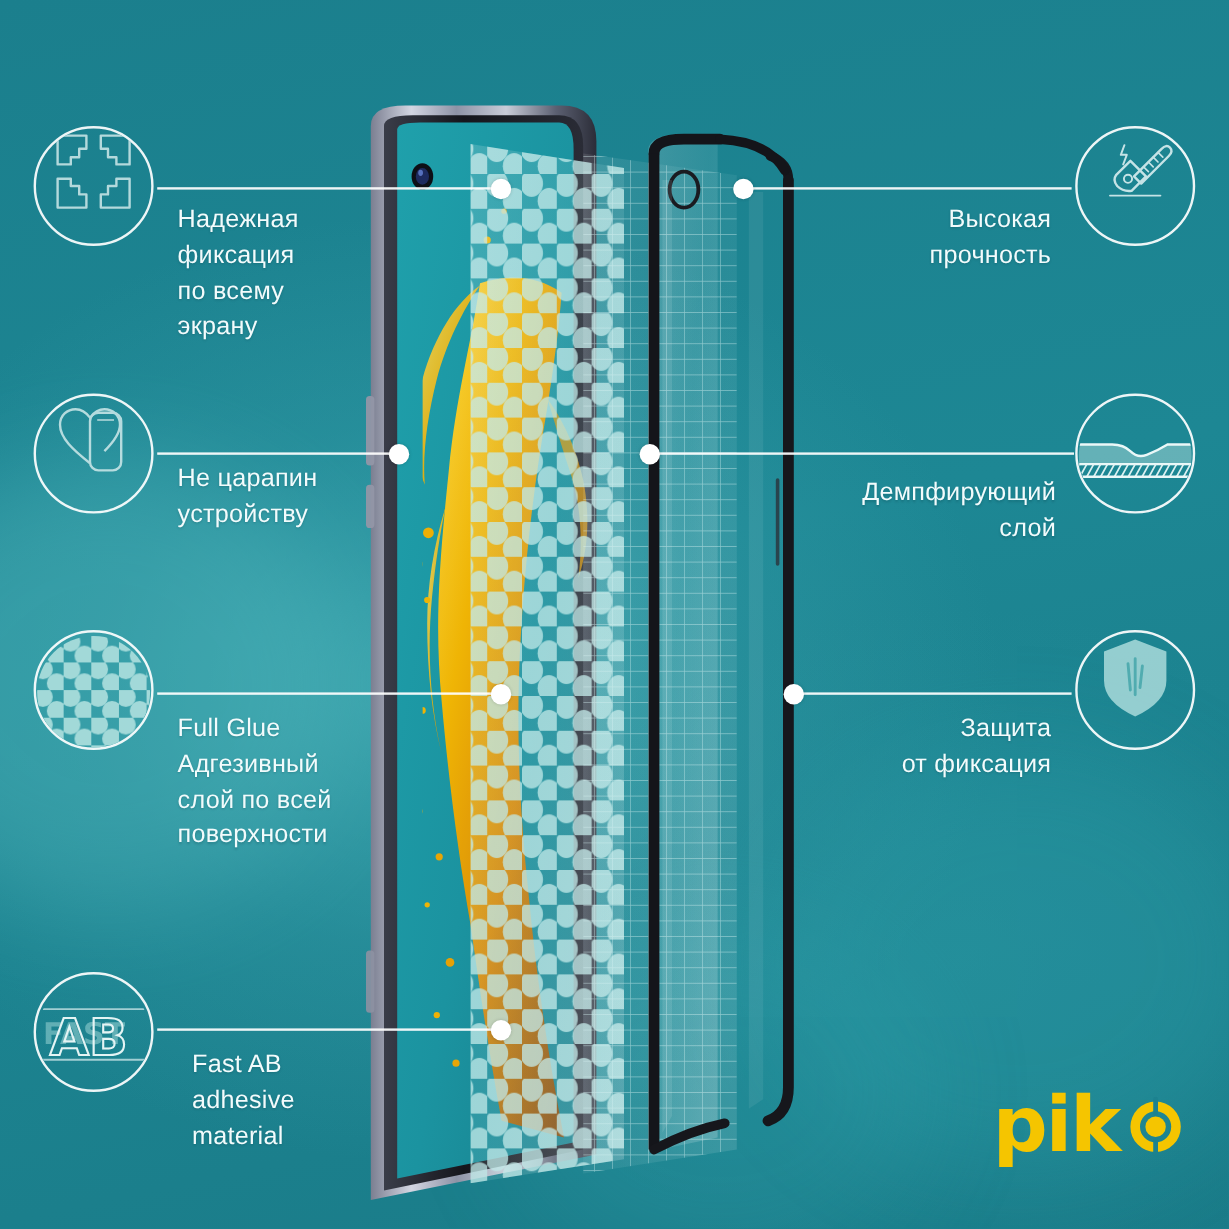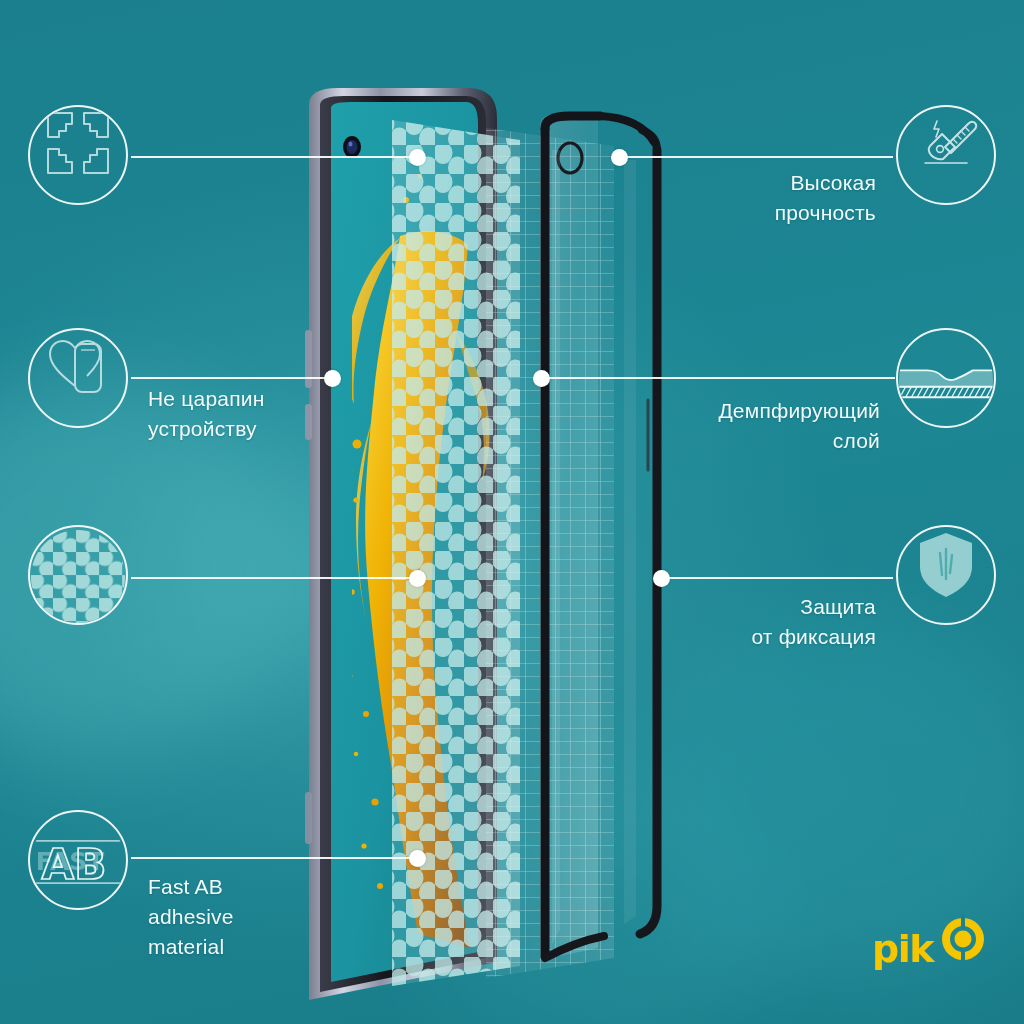--- a/index.html
+++ b/index.html
@@ -57,21 +57,21 @@
   #stack { position:absolute; left:0; top:0; width:1024px; height:1024px; }
 
   
   #logo {
     position:absolute; right:36px; bottom:58px;
     display:flex; align-items:flex-end; gap:2px;
   }
   #logo .word {
     font-family:"DejaVu Sans", sans-serif;
     font-weight:700;
-    font-size:38px;
+    font-size:64px;
     color:#f5c500;
     letter-spacing:-1.5px;
     line-height:.84;
   }
   #logo .mark { margin-left:3px; margin-bottom:2px; }
 </style>
 </head>
 <body>
 
 <div id="stage">
@@ -254,20 +254,24 @@
   <div class="circle" style="left:28px; top:105px;">
     <svg width="72" height="72" viewBox="0 0 72 72">
       <g fill="none" stroke="#cfe9ea" stroke-width="2" stroke-linejoin="round" opacity=".85">
         <path d="M30 6 L30 17 L24 17 L24 24 L17 24 L17 30 L6 30 L6 6 Z"></path>
         <path d="M42 6 L66 6 L66 30 L55 30 L55 24 L48 24 L48 17 L42 17 Z"></path>
         <path d="M30 66 L6 66 L6 42 L17 42 L17 48 L24 48 L24 55 L30 55 Z"></path>
         <path d="M42 66 L42 55 L48 55 L48 48 L55 48 L55 42 L66 42 L66 66 Z"></path>
       </g>
     </svg>
   </div>
+  <div class="caption left" style="left:148px; top:168px;">Надежная
+фиксация
+по всему
+экрану</div>
 
   <div class="circle" style="left:28px; top:328px;">
     <svg width="74" height="70" viewBox="0 0 74 70">
       <g fill="none" stroke="#cfe9ea" stroke-width="2" stroke-linejoin="round" opacity=".85">
         <path d="M34 56 C20 45 9 35 9 24 C9 16 15 11 22 11 C27 11 31 14 34 18
                  C37 14 41 11 46 11 C53 11 59 16 59 24 C59 31 54 38 46 46"></path>
         <rect x="34" y="14" width="26" height="48" rx="7"></rect>
         <path d="M40 20 L54 20" stroke-width="1.6" opacity=".8"></path>
       </g>
     </svg>
@@ -284,36 +288,40 @@
         <pattern id="glueIconDots" width="24" height="24" patternUnits="userSpaceOnUse">
           <circle cx="6" cy="6" r="8.6" fill="#a8dcdb"></circle>
           <circle cx="18" cy="18" r="8.6" fill="#a8dcdb"></circle>
         </pattern>
       </defs>
       <g clip-path="url(#glueIconClip)">
         <rect width="100" height="100" fill="url(#glueIconDots)" opacity=".95"></rect>
       </g>
     </svg>
   </div>
+  <div class="caption left" style="left:148px; top:592px;">Full Glue
+Адгезивный
+слой по всей
+поверхности</div>
 
   <div class="circle" style="left:28px; top:810px;">
     <svg width="100" height="100" viewBox="0 0 100 100">
       <defs>
           <clipPath id="abClip">
             <circle cx="50" cy="50" r="49"></circle>
           </clipPath>
         </defs>
       <g clip-path="url(#abClip)">
         <text x="6" y="58" font-family="DejaVu Sans, sans-serif" font-size="26" font-weight="700" fill="#9ad3d4" opacity=".55">FAST</text>
         <path d="M2 28 H98 M2 72 H98" stroke="#cfe9ea" stroke-width="1.6" opacity=".75"></path>
         <text x="12" y="68" font-family="DejaVu Sans, sans-serif" font-size="44" font-weight="700" fill="none" stroke="#e4f4f4" stroke-width="1.8">AB</text>
       </g>
     </svg>
   </div>
-  <div class="caption left" style="left:148px; top:872px;">Fast AB
+  <div class="caption left" style="left:160px; top:872px;">Fast AB
 adhesive
 material</div>
 
   <div class="circle" style="right:28px; top:105px;">
     <svg width="74" height="74" viewBox="0 0 74 74">
       <g fill="none" stroke="#d9eef0" stroke-width="2" stroke-linejoin="round" stroke-linecap="round" opacity=".9">
 
         <path d="M36 40 L59 17 Q63 13 66 16 Q69 19 65 23 L42 46 Z"></path>
         <path d="M44 32 L48 36 M48 28 L52 32 M52 24 L56 28 M56 20 L60 24" stroke-width="1.4"></path>
 

